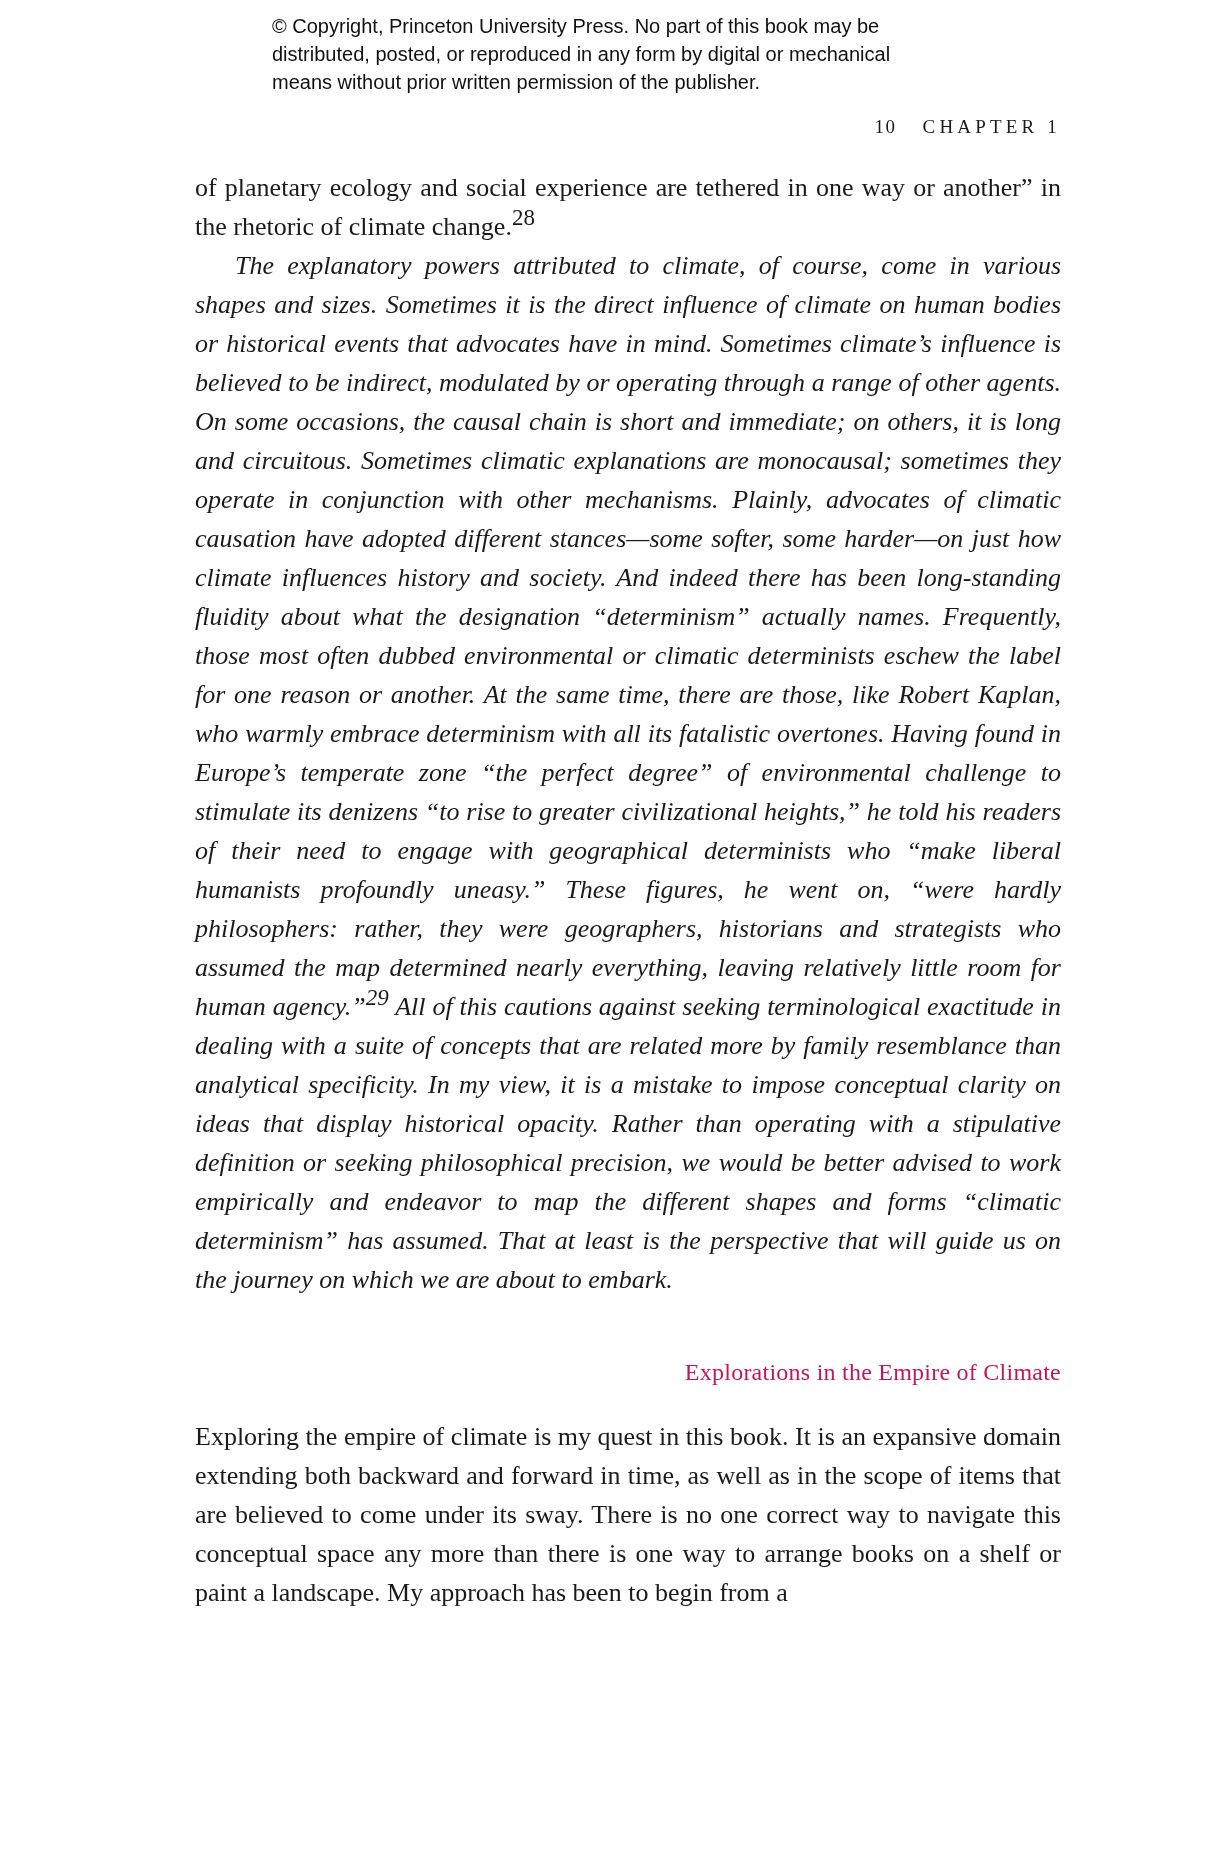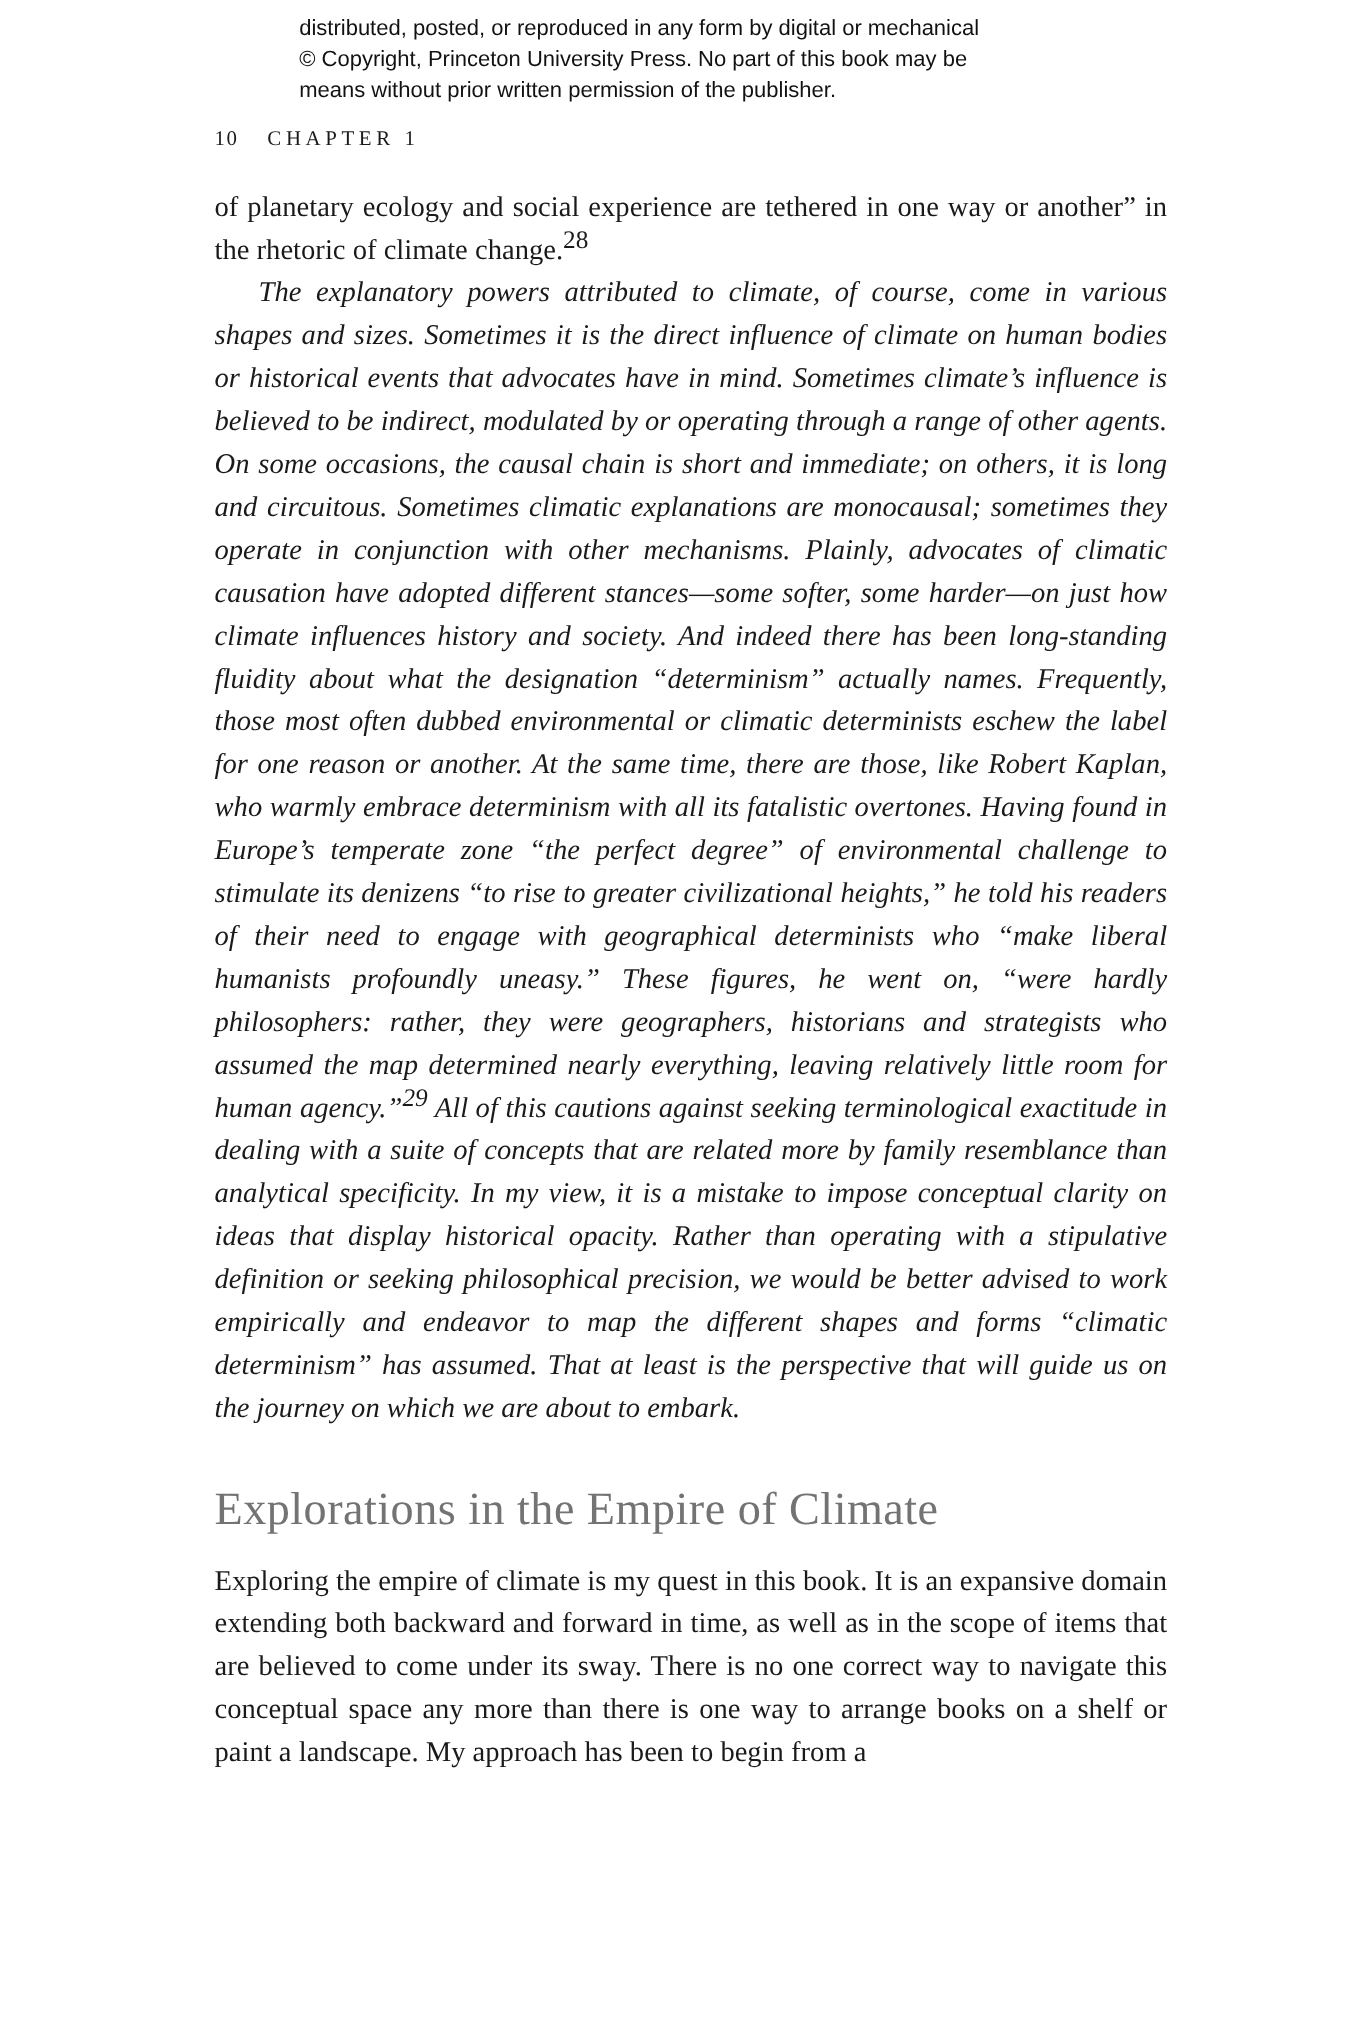--- a/index.html
+++ b/index.html
@@ -26,21 +26,21 @@
     line-height: 28px;
     color: #111111;
     white-space: nowrap;
   }
   
   .running-head {
     position: absolute;
     left: 195px;
     top: 116px;
     width: 866px;
-    text-align: left;
+    text-align: right;
     font-family: "Liberation Serif", serif;
     font-size: 19px;
     letter-spacing: 0.22em;
     color: #1a1a1a;
   }
   .running-head .page-number {
     margin-right: 26px;
     letter-spacing: 0.08em;
   }
   
@@ -66,47 +66,47 @@
   sup.fn {
     font-size: 23px;
     line-height: 0;
     position: relative;
     top: -0.45em;
     vertical-align: baseline;
   }
   .section-heading {
     margin: 52px 0 24px 0;
     font-family: "Liberation Serif", serif;
-    font-size: 42px;
+    font-size: 24px;
     font-weight: normal;
     line-height: 42px;
-    text-align: left;
+    text-align: right;
     letter-spacing: 0.01em;
-    color: #737373;
+    color: #be185d;
   }
   
   .page-footer {
     position: absolute;
     left: 195px;
     top: 1800px;
     width: 866px;
     text-align: center;
     font-family: "Liberation Sans", sans-serif;
     font-size: 21px;
     color: #111111;
   }
 </style>
 </head>
 <body>
 
 <div class="page">
 
   <div class="copyright">
+    <div>© Copyright, Princeton University Press. No part of this book may be</div>
     <div>distributed, posted, or reproduced in any form by digital or mechanical</div>
-    <div>© Copyright, Princeton University Press. No part of this book may be</div>
     <div>means without prior written permission of the publisher.</div>
   </div>
 
   <div class="running-head"><span class="page-number">10</span><span>CHAPTER 1</span></div>
 
   <div class="text-column">
     <p><span>of planetary ecology and social experience are tethered in one way or another” in the rhetoric of climate change.</span><sup class="fn">28</sup></p>
     <p class="indent"><span>The explanatory powers attributed to climate, of course, come in various shapes and sizes. Sometimes it is the direct influence of climate on human bodies or historical events that advocates have in mind. Sometimes climate’s influence is believed to be indirect, modulated by or operating through a range of other agents. On some occasions, the causal chain is short and immediate; on others, it is long and circuitous. Sometimes climatic explanations are monocausal; sometimes they operate in conjunction with other mechanisms. Plainly, advocates of climatic causation have adopted different stances—some softer, some harder—on just how climate influences history and society. And indeed there has been long-standing fluidity about what the designation “determinism” actually names. Frequently, those most often dubbed environmental or climatic determinists eschew the label for one reason or another. At the same time, there are those, like Robert Kaplan, who warmly embrace determinism with all its fatalistic overtones. Having found in Europe’s temperate zone “the perfect degree” of environmental challenge to stimulate its denizens “to rise to greater civilizational heights,” he told his readers of their need to engage with geographical determinists who “make liberal humanists profoundly uneasy.” These figures, he went on, “were hardly philosophers: rather, they were geographers, historians and strategists who assumed the map determined nearly everything, leaving relatively little room for human agency.”</span><sup class="fn">29</sup><span> All of this cautions against seeking terminological exactitude in dealing with a suite of concepts that are related more by family resemblance than analytical specificity. In my view, it is a mistake to impose conceptual clarity on ideas that display historical opacity. Rather than operating with a stipulative definition or seeking philosophical precision, we would be better advised to work empirically and endeavor to map the different shapes and forms “climatic determinism” has assumed. That at least is the perspective that will guide us on the journey on which we are about to embark.</span></p>
     <h2 class="section-heading">Explorations in the Empire of Climate</h2>
     <p><span>Exploring the empire of climate is my quest in this book. It is an expansive domain extending both backward and forward in time, as well as in the scope of items that are believed to come under its sway. There is no one correct way to navigate this conceptual space any more than there is one way to arrange books on a shelf or paint a landscape. My approach has been to begin from a</span></p>

